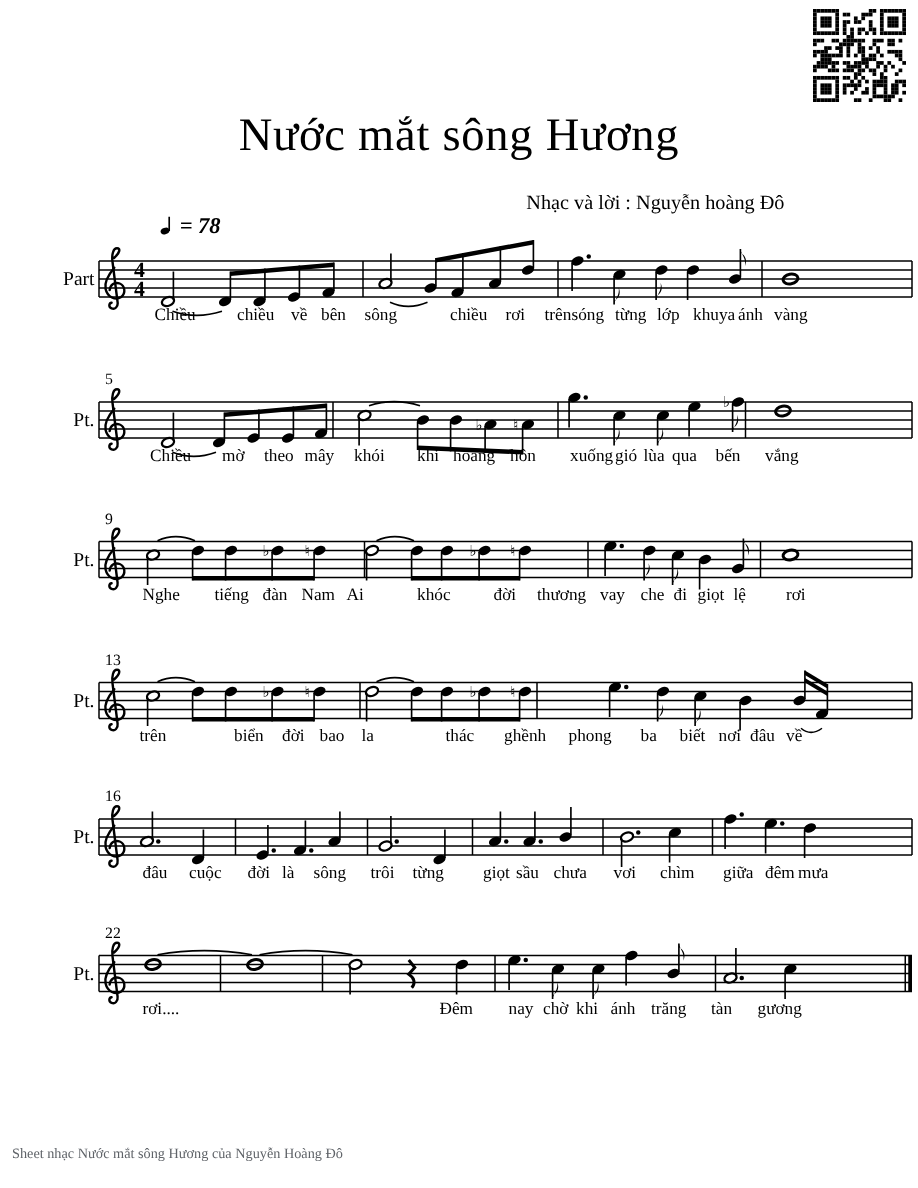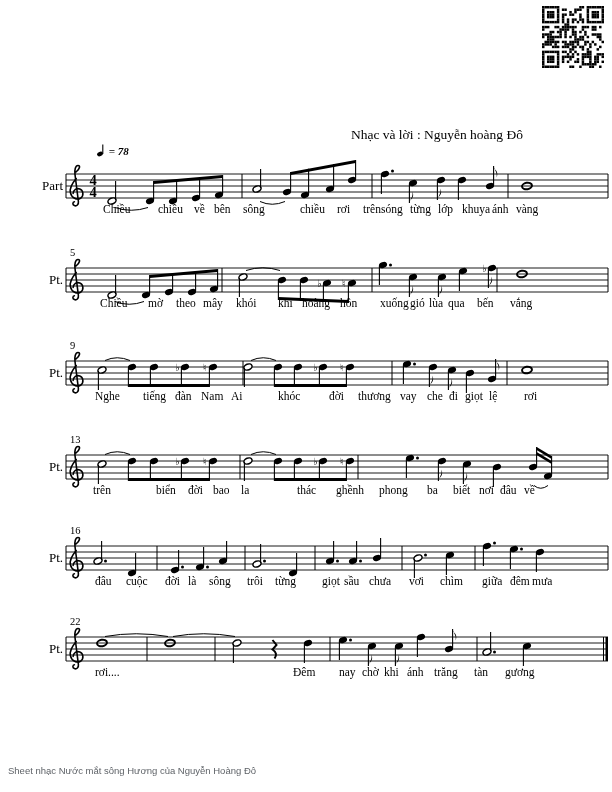--- a/index.html
+++ b/index.html
@@ -1,35 +1,36 @@
 <!DOCTYPE html>
 <html><head>
 <meta charset="utf-8">
 <style>
   html,body{margin:0;padding:0;background:#e8e8e8;}
   #page{position:relative;width:612px;height:792px;background:#ffffff;margin:0 auto;overflow:hidden;
         font-family:"Liberation Serif",serif;color:#000;}
   #title{position:absolute;left:0;right:0;top:72px;text-align:center;font-size:31px;font-weight:400;letter-spacing:0.5px;}
   #subtitle{position:absolute;left:0;right:0;top:105px;text-align:center;font-size:15px;}
   #credit{position:absolute;right:89px;top:127px;font-size:13.5px;}
-  #tempo{position:absolute;left:96px;top:143px;font-size:11px;font-style:italic;font-weight:bold;}
+  #tempo{position:absolute;left:106px;top:143px;font-size:15px;font-style:italic;font-weight:bold;}
   #tempo svg{vertical-align:-2px;}
   #score-svg{position:absolute;left:0;top:0;}
-  #footer{position:absolute;left:8px;top:765px;font-family:Liberation Sans, sans-serif;font-size:9.5px;color:#5f6368;}
+  #footer{position:absolute;left:8px;top:765px;font-family:Liberation Serif, serif;font-size:9.5px;color:#5f6368;}
   #qr{position:absolute;left:542px;top:6px;width:62px;height:62px;}
   text.slabel{font-family:"Liberation Serif",serif;font-size:13px;}
   text.mnum{font-family:"Liberation Serif",serif;font-size:10.5px;}
   text.tsig{font-family:"Liberation Serif",serif;font-size:14.5px;font-weight:bold;}
   text.lyr{font-family:"Liberation Serif",serif;font-size:11.5px;}
   text.acc{font-family:"DejaVu Sans",sans-serif;font-size:10px;}
 </style>
 </head>
 <body>
 
 <div id="page">
+  <div id="title">Nước mắt sông Hương</div>
   <div id="credit">Nhạc và lời : Nguyễn hoàng Đô</div>
 
   <div id="tempo"><svg width="10" height="14">
         <ellipse cx="4" cy="11" rx="3" ry="2.2" fill="#000" transform="rotate(-20 4 11)"></ellipse>
         <line x1="6.8" y1="11" x2="6.8" y2="1.5" stroke="#000" stroke-width="1.1"></line>
       </svg> <span>= 78</span></div>
 
   <svg id="score-svg" width="612" height="792" viewBox="0 0 612 792">
       <g>
         <line x1="66" y1="174" x2="608" y2="174" stroke="#000" stroke-width="0.9"></line>

